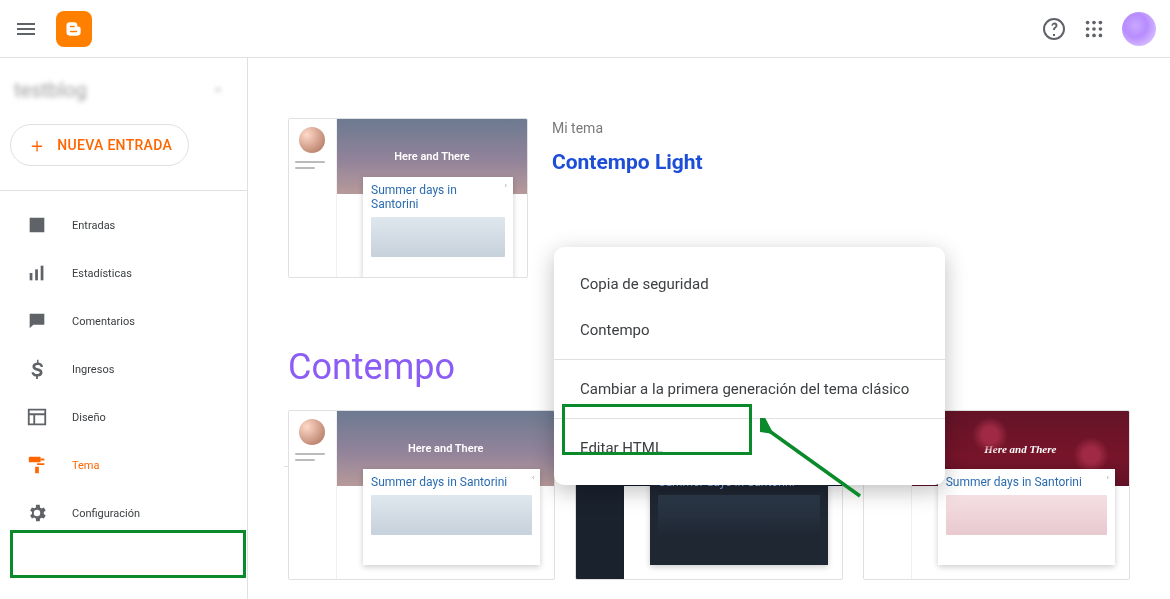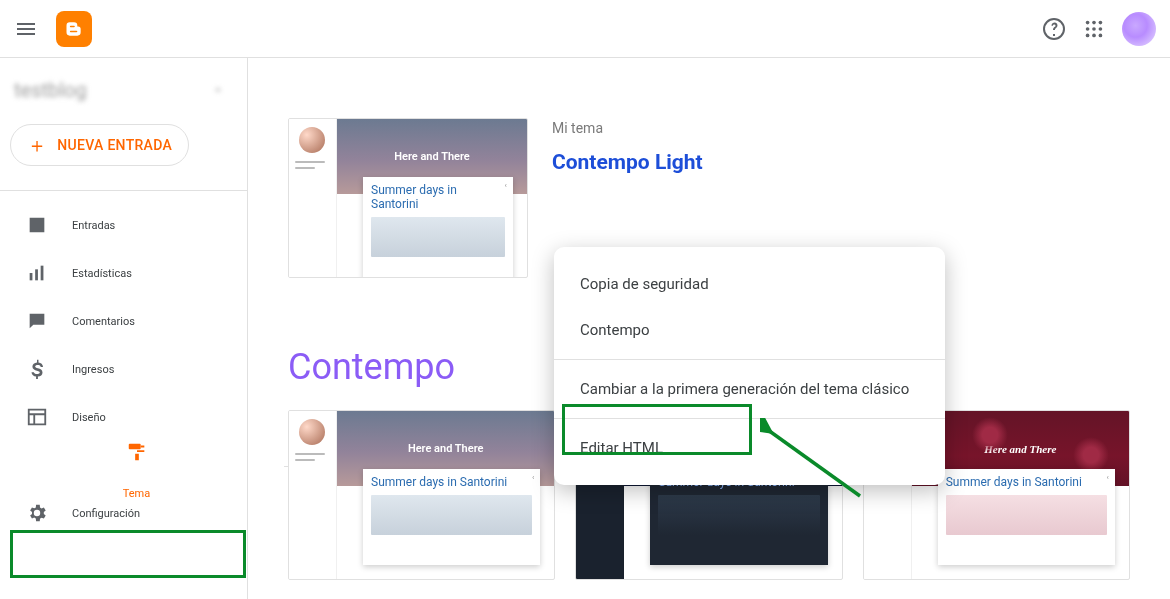--- a/index.html
+++ b/index.html
@@ -18,21 +18,21 @@
 
 .body { display:flex; height: calc(599px - 58px); }
 .sidebar { width: 248px; border-right:1px solid #e0e0e0; height:100%; padding-top: 20px; position:relative;}
 .blog-selector { font-size:20px; color:#9e9e9e; filter: blur(2.5px); margin-left:14px; display:flex; align-items:center; width: 220px; }
 .blog-selector .chev { margin-left:auto; margin-right:10px; filter:none; }
 .new-entry { margin: 22px 0 18px 10px; display:inline-flex; align-items:center; gap:10px; padding: 10px 16px; border:1px solid #e0e0e0; border-radius: 22px; color:#ff6600; font-size:14px; font-weight:500; cursor:pointer; letter-spacing:.3px;}
 .new-entry .plus { font-size:20px; line-height:1; }
 .nav-divider { height:1px; background:#e0e0e0; margin: 6px 0 10px 0; }
 .nav-item { display:flex; align-items:center; gap:24px; height:48px; padding-left:26px; font-size:11px; color:#3c4043; cursor:pointer;}
 .nav-item .ico { width:22px; height:22px; color:#5f6368; display:flex; align-items:center; justify-content:center;}
-.nav-item.active { color:#ff6600;flex-direction:column; }
+.nav-item.active { color:#ff6600; }
 .nav-item.active .ico { color:#ff6600; }
 .nav-highlight { position:absolute; left:10px; width:236px; height:48px; border:3px solid #0a8a2a; top: 472px; pointer-events:none;}
 
 
 .main { flex:1; position:relative; padding: 60px 40px 0 40px; overflow:hidden;}
 .theme-header { display:flex; gap:24px; align-items:flex-start; }
 .theme-preview { width:240px; height:160px; border:1px solid #e0e0e0; border-radius:2px; position:relative; overflow:hidden; background:#fff;}
 .theme-info { padding-top: 2px; }
 .theme-info .subtitle { color:#7a7a7a; font-size:14px; margin-bottom:14px;}
 .theme-info .title { font-weight:700; font-size:21px; color:#1d4ed8;}

